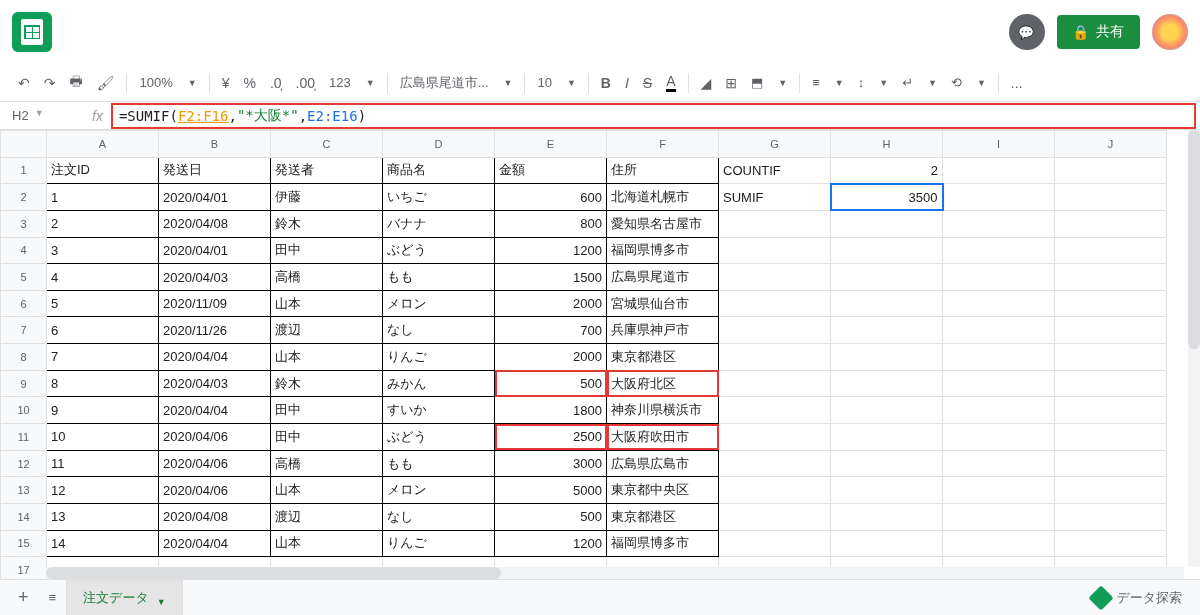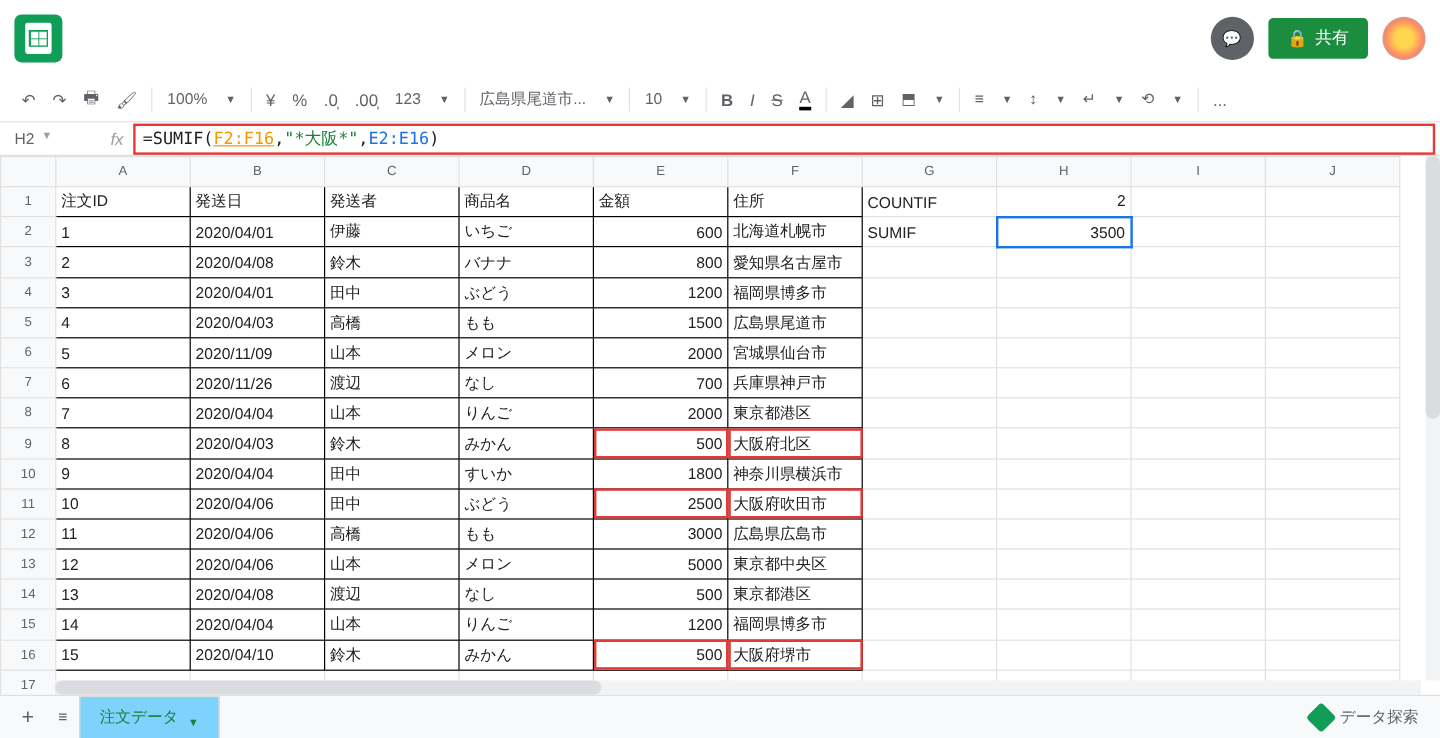--- a/index.html
+++ b/index.html
@@ -39,21 +39,21 @@
 .sheet td.num { text-align: right; }
 .sheet td.black-border { border: 1px solid #000; }
 .sheet .selected { border: 2px solid #1a73e8; }
 .sheet .red-box { outline: 2px solid #e53935; outline-offset: -2px; }
 .col-A { width: 112px; } .col-B { width: 112px; } .col-C { width: 112px; }
 .col-D { width: 112px; } .col-E { width: 112px; } .col-F { width: 112px; }
 .col-G { width: 112px; } .col-H { width: 112px; } .col-I { width: 112px; } .col-J { width: 112px; }
 .bottom-bar { position: absolute; bottom: 0; left: 0; right: 0; height: 36px; background: #f8f9fa; border-top: 1px solid #e0e0e0; display: flex; align-items: center; padding: 0 8px; }
 .sheet-add { padding: 6px 10px; color: #5f6368; cursor: pointer; font-size: 18px; }
 .sheet-menu { padding: 6px 10px; color: #5f6368; cursor: pointer; }
-.sheet-tab { background: #7dd3fc; border: 1px solid #ddd; border-bottom: none; padding: 8px 16px; font-size: 13px; color: #188038; display: flex; align-items: flex-end; gap: 8px; cursor: pointer; }
+.sheet-tab { background: #e5e5e5; border: 1px solid #ddd; border-bottom: none; padding: 8px 16px; font-size: 13px; color: #188038; display: flex; align-items: flex-end; gap: 8px; cursor: pointer; }
 .explore { margin-left: auto; display: flex; align-items: center; gap: 6px; color: #5f6368; font-size: 13px; padding: 4px 10px; cursor: pointer; }
 .explore-icon { width: 18px; height: 18px; background: #0f9d58; border-radius: 3px; transform: rotate(45deg); }
 .hscroll { position: absolute; bottom: 36px; left: 46px; right: 16px; height: 12px; background: #f1f3f4; }
 .hscroll-thumb { height: 100%; width: 40%; background: #dadce0; border-radius: 6px; }
 .vscroll { position: absolute; right: 0; top: 130px; bottom: 48px; width: 12px; background: #f1f3f4; }
 .vscroll-thumb { width: 100%; height: 50%; background: #dadce0; border-radius: 6px; }
 </style>
 </head>
 <body>
 
@@ -366,33 +366,20 @@
           <td class="black-border">2020/04/04</td>
           <td class="black-border">山本</td>
           <td class="black-border">りんご</td>
           <td class="black-border num ">1200</td>
           <td class="black-border ">福岡県博多市</td>
           <td></td>
           <td class="num "></td>
           <td></td>
           <td></td>
         </tr>
-        <tr>
-          <th class="rowhdr">16</th>
-          <td class="black-border">15</td>
-          <td class="black-border">2020/04/10</td>
-          <td class="black-border">鈴木</td>
-          <td class="black-border">みかん</td>
-          <td class="black-border num red-box">500</td>
-          <td class="black-border red-box">大阪府堺市</td>
-          <td></td>
-          <td class="num "></td>
-          <td></td>
-          <td></td>
-        </tr>
       </tbody>
   <tbody>
         <tr>
           <th class="rowhdr">17</th>
           <td></td>
           <td></td>
           <td></td>
           <td></td>
           <td></td>
           <td></td>

